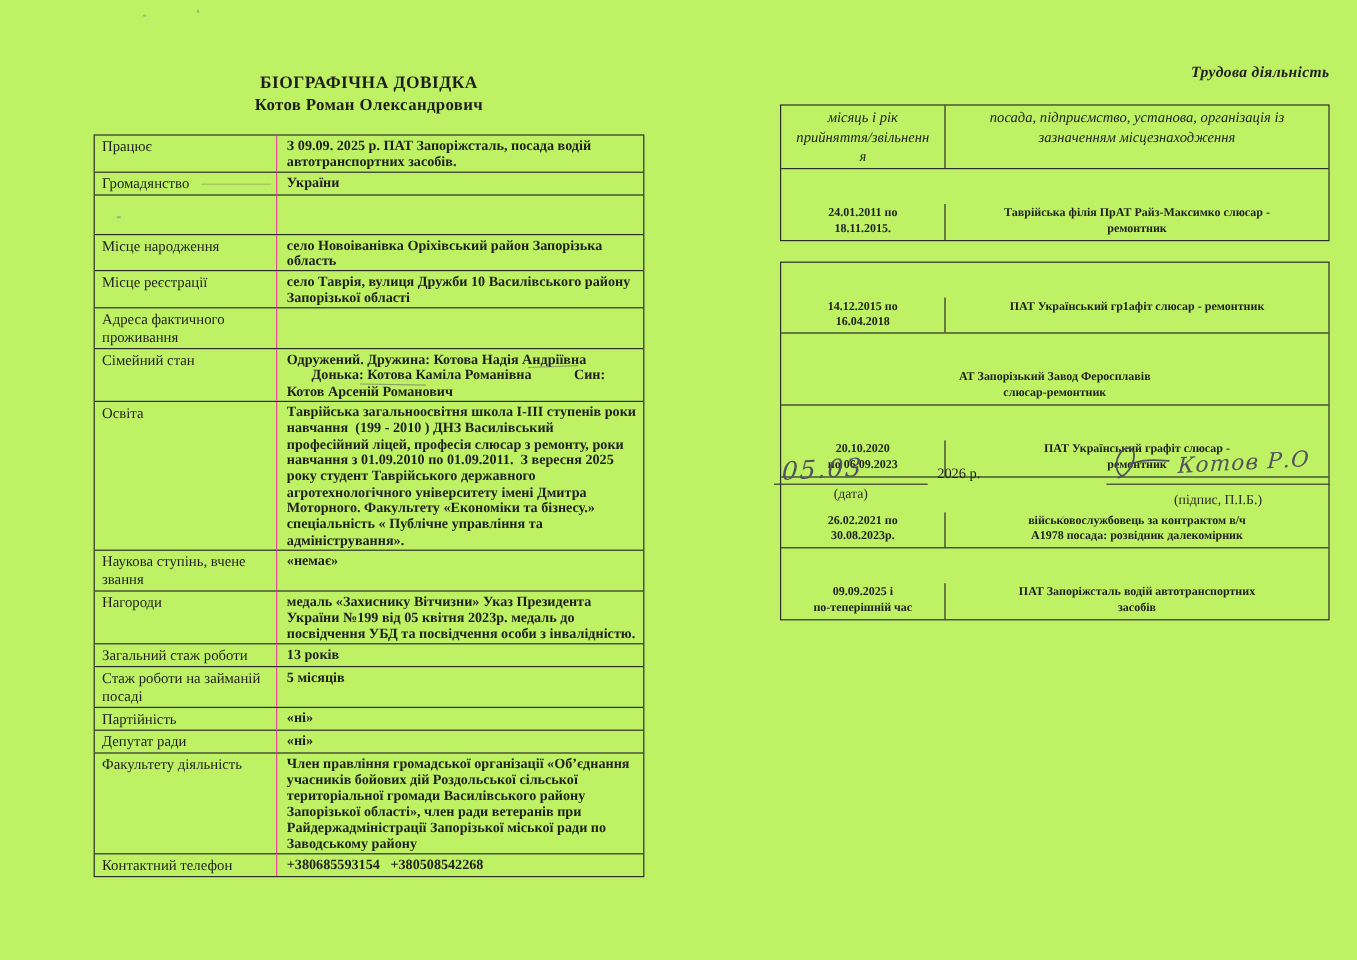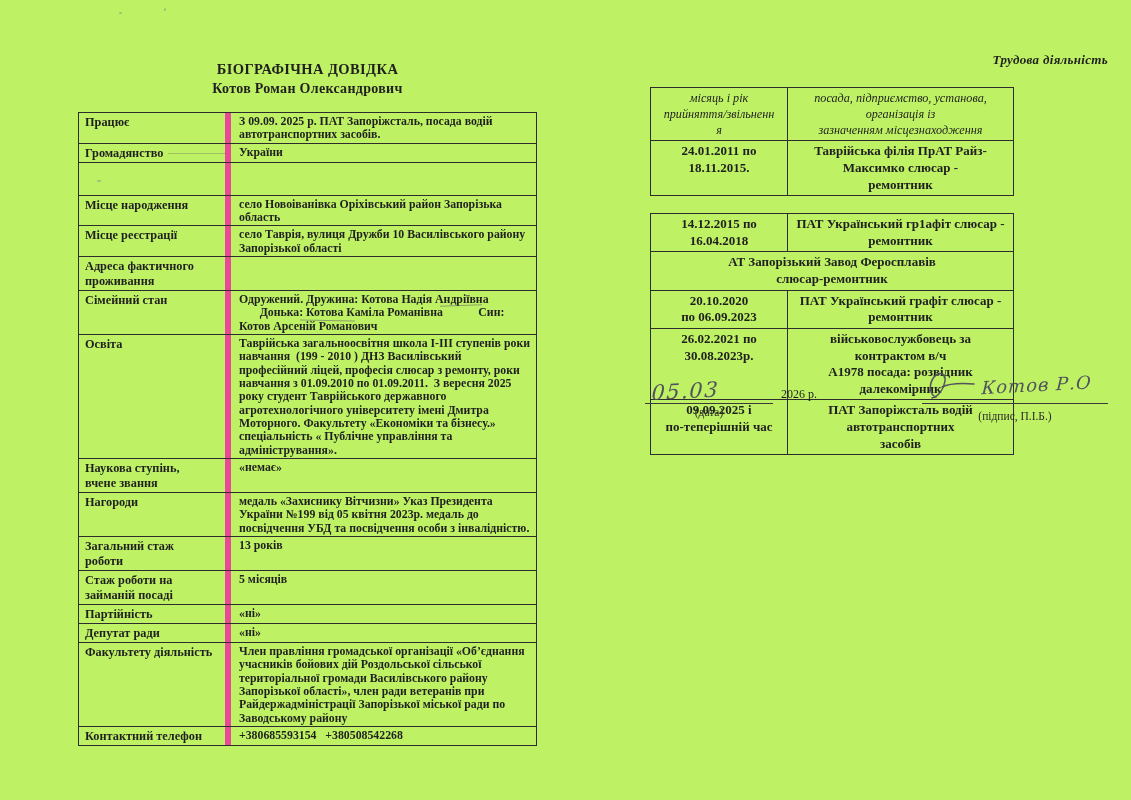--- a/index.html
+++ b/index.html
@@ -12,47 +12,47 @@
   .sheet { position:relative; width:1131px; height:800px; background:#bef264; }
 
   
   .page-left { position:absolute; left:78px; top:60px; width:459px; }
   .doc-title { text-align:center; font-size:14.5px; font-weight:bold; letter-spacing:.4px; line-height:1.25; }
   .doc-subtitle { text-align:center; font-size:14px; font-weight:bold; letter-spacing:.3px; margin-top:3px; }
   .bio-table { margin-top:15px; border:1.4px solid #2d2d2d; width:459px; }
   .brow { display:flex; border-bottom:1px solid #2d2d2d; }
   .brow:last-child { border-bottom:none; }
   .blabel {
-    width:152px; flex:0 0 152px; border-right:6px solid #ec4899;
-    font-weight:bold; font-size:12.3px; line-height:1.22;
+    width:152px; flex:0 0 152px; border-right:1px solid #ec4899;
+    font-weight:normal; font-size:12.3px; line-height:1.22;
     padding:2px 12px 1px 6px;
   }
   .bvalue {
     flex:1; font-weight:bold; font-size:11.8px; line-height:1.13;
     padding:2px 6px 1px 8px; white-space:pre-wrap;
   }
 
   
   .page-right { position:absolute; left:650px; top:52px; width:458px; }
   .work-title { text-align:right; font-size:13px; font-weight:bold; letter-spacing:.3px;font-style:italic; }
-  .wtable { border:1.3px solid #2d2d2d; width:364px;font-family:Liberation Serif, serif; }
+  .wtable { border:1.3px solid #2d2d2d; width:458px;font-family:Liberation Serif, serif; }
   .wtable-1 { margin-top:19px; }
   .wtable-2 { margin-top:17px; }
   .wrow { display:flex; border-bottom:1px solid #2d2d2d; }
   .wrow:last-child { border-bottom:none; }
   .wcell-period {
     width:137px; flex:0 0 137px; border-right:1px solid #2d2d2d;
     text-align:center; padding:2px 4px; white-space:pre-line;
   }
   .wcell-position { flex:1; text-align:center; padding:2px 8px; white-space:pre-line; }
   .wrow.header .wcell-period, .wrow.header .wcell-position {
     font-style:italic; font-weight:normal; font-size:12.2px; line-height:1.32;
   }
   .wrow.data .wcell-period, .wrow.data .wcell-position {
-    font-weight:bold; font-size:13px; line-height:1.28;
+    font-weight:bold; font-size:10px; line-height:1.28;margin-top:29px;
   }
 
   
   .footer { position:absolute; left:645px; top:370px; width:463px; height:60px; }
   .date-group { position:absolute; left:0; top:0; }
   .date-row { display:flex; align-items:flex-end; }
   .underline-cell {
     display:inline-block; width:128px; border-bottom:1.2px solid #3a3a3a;
     height:34px; position:relative;
   }

